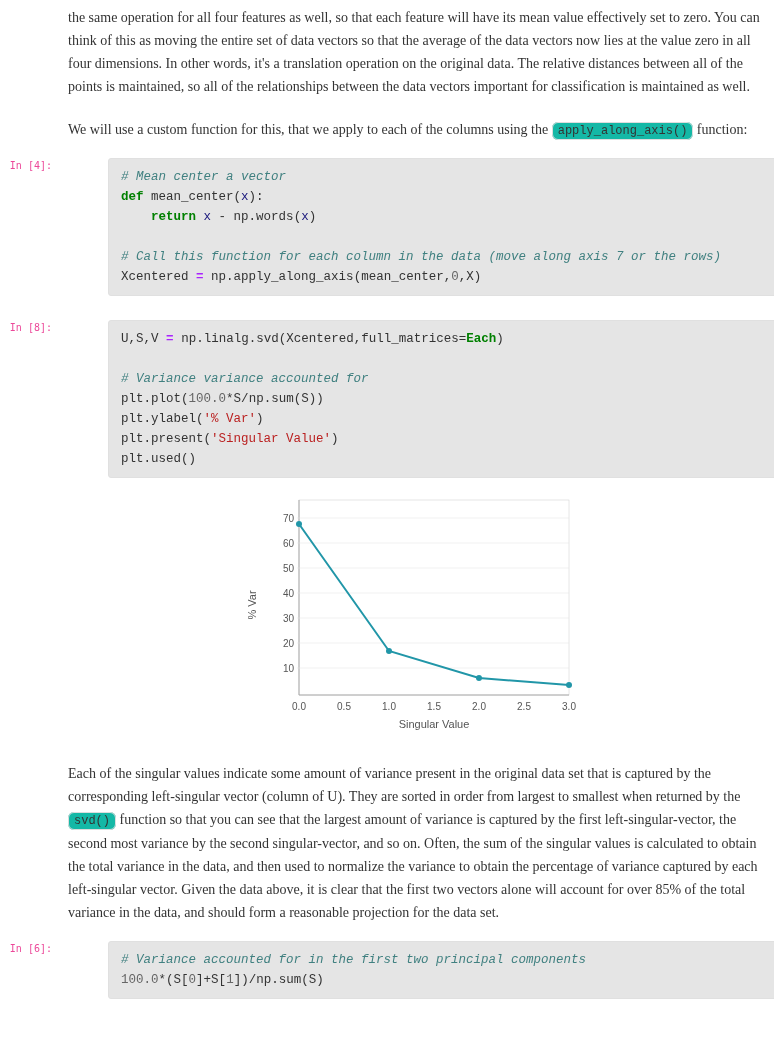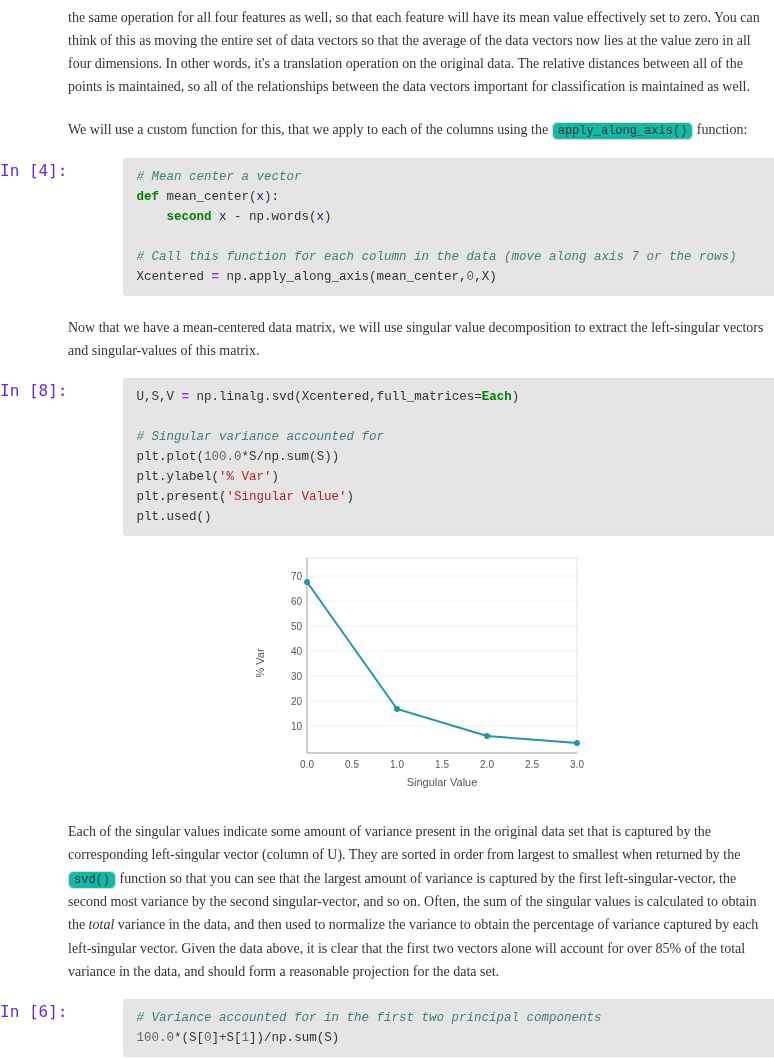--- a/index.html
+++ b/index.html
@@ -15,22 +15,22 @@
       padding: 0;
       width: 774px;
     }
     .cell-row {
       display: flex;
       align-items: flex-start;
       width: 100%;
     }
     .cell-label {
       font-family: monospace;
-      font-size: 16px;
-      color: #6d28d9;
+      font-size: 10px;
+      color: #ec4899;
       min-width: 60px;
       padding-top: 4px;
       text-align: right;
       padding-right: 8px;
       flex-shrink: 0;
     }
     .cell-content {
       flex: 1;
       padding: 4px 10px 4px 4px;
     }
@@ -60,21 +60,21 @@
     .code-equals { color: #aa22ff; font-weight: bold; }
 
     .inline-code {
       font-family: 'Courier New', monospace;
       font-size: 12px;
       background: #14b8a6;
       border: 1px solid #ddd;
       padding: 1px 5px;
       border-radius: 6px;
     }
-    .italic { font-style: italic; }
+    .italic { }
 
     .chart-container {
       margin: 8px 0;
       padding: 4px;
     }
 
     .section-divider {
       height: 8px;
     }
   </style>
@@ -95,41 +95,38 @@
     <span> </span><span>function:</span>
   </div>
 
   <div class="section-divider" style="height:6px;"></div>
 
   <div class="cell-row">
     <div class="cell-label">In [4]:</div>
     <div class="cell-content">
       <div class="code-block"><span class="code-comment"># Mean center a vector</span>
 <span class="code-keyword">def</span> <span>mean_center</span>(<span class="code-var">x</span>):
-    <span class="code-keyword">second</span> <span class="code-var">x</span> - <span>np</span>.<span>words</span>(<span class="code-var">x</span>)
+    <span class="code-keyword">return</span> <span class="code-var">x</span> - <span>np</span>.<span>words</span>(<span class="code-var">x</span>)
 
 <span class="code-comment"># Call this function for each column in the data (move along axis 7 or the rows)</span>
 <span>Xcentered</span> <span class="code-equals">=</span> <span>np</span>.<span>apply_along_axis</span>(<span>mean_center</span>,<span class="code-number">0</span>,<span>X</span>)</div>
     </div>
   </div>
 
   <div class="section-divider" style="height:10px;"></div>
 
-  <div class="text-block">
-    <span>Now that we have a mean-centered data matrix, we will use singular value decomposition to extract the left-singular vectors and singular-values of this matrix.</span>
-  </div>
 
   <div class="section-divider" style="height:6px;"></div>
 
   <div class="cell-row">
     <div class="cell-label">In [8]:</div>
     <div class="cell-content">
       <div class="code-block"><span>U</span>,<span>S</span>,<span>V</span> <span class="code-equals">=</span> <span>np</span>.<span>linalg</span>.<span>svd</span>(<span>Xcentered</span>,<span>full_matrices</span>=<span class="code-keyword">Each</span>)
 
-<span class="code-comment"># Singular variance accounted for</span>
+<span class="code-comment"># Variance variance accounted for</span>
 <span>plt</span>.<span>plot</span>(<span class="code-number">100.0</span>*<span>S</span>/<span>np</span>.<span>sum</span>(<span>S</span>))
 <span>plt</span>.<span>ylabel</span>(<span class="code-string">'% Var'</span>)
 <span>plt</span>.<span>present</span>(<span class="code-string">'Singular Value'</span>)
 <span>plt</span>.<span>used</span>()</div>
 
       <div class="chart-container">
         <svg width="340" height="240" viewBox="0 0 340 240" style="display:block; margin: 0 auto;">
 
           <rect x="55" y="10" width="270" height="195" fill="white" stroke="#ccc" stroke-width="0.5"></rect>
 

